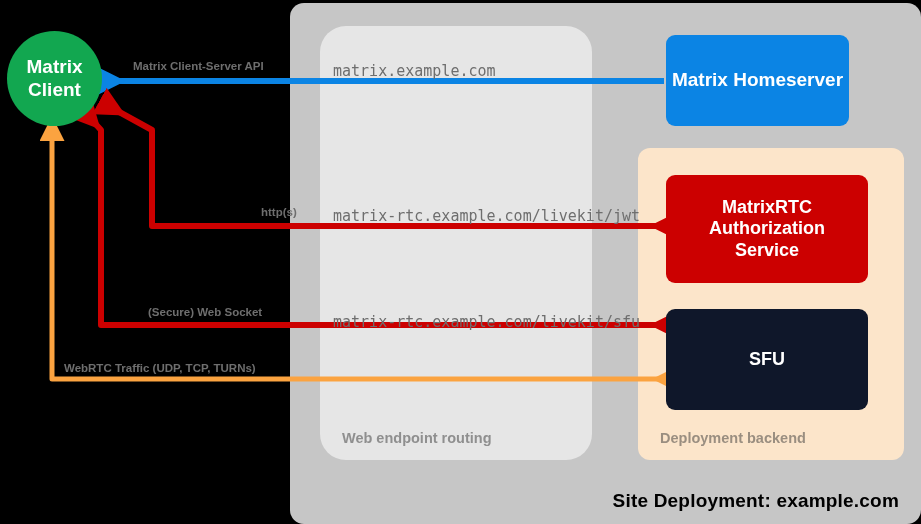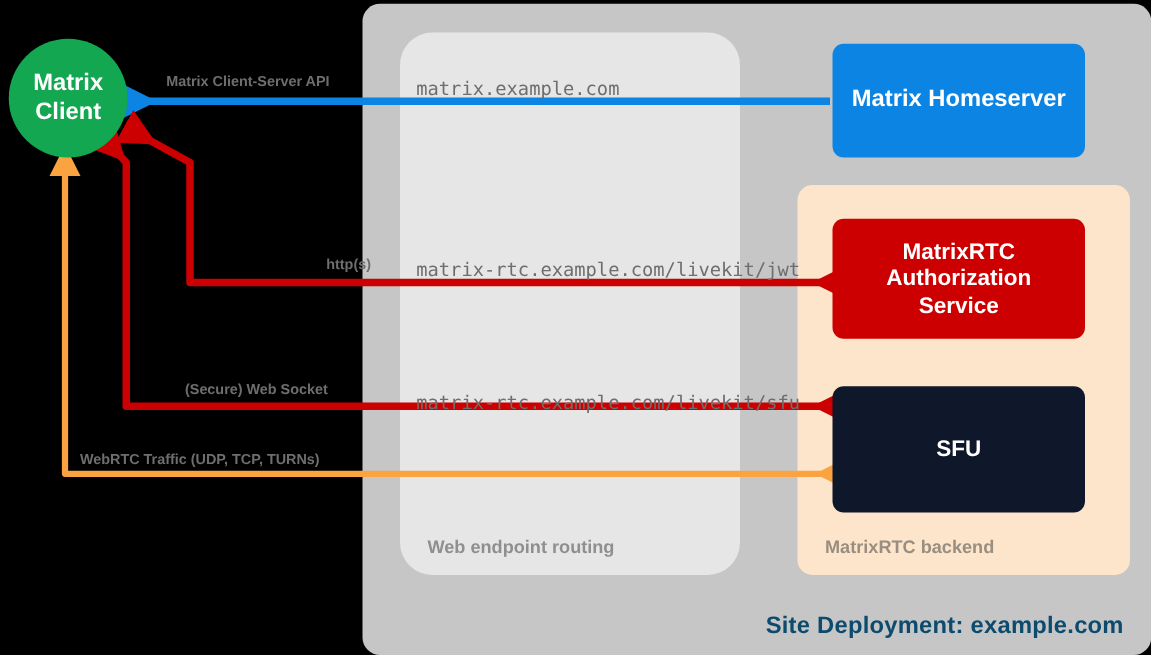--- a/index.html
+++ b/index.html
@@ -26,21 +26,21 @@
   .site-deployment {
     position: absolute;
     left: 290px; top: 3px;
     width: 631px; height: 521px;
     background: #c6c6c6;
     border-radius: 14px 14px 14px 14px;
   }
   .site-deployment-label {
     position: absolute;
     right: 22px; bottom: 12px;
-    color: #0c4a6e;
+    color: #000000;
     font-size: 19px;
     font-weight: bold;
     letter-spacing: 0.2px;
     white-space: nowrap;
   }
   .zone {
     position: absolute;
     border-radius: 12px;
   }
   .zone-label {
@@ -77,28 +77,28 @@
   }
   .node-client {
     left: 7px; top: 31px;
     width: 95px; height: 95px;
     border-radius: 50%;
     background: #12a750;
     font-size: 19px;
   }
   .node-homeserver {
     left: 666px; top: 35px;
-    width: 202px; height: 91px;
+    width: 183px; height: 91px;
     border-radius: 9px;
     background: #0b84e4;
     font-size: 19px;
   }
   .node-auth {
     left: 666px; top: 175px;
-    width: 202px; height: 96px;
+    width: 202px; height: 108px;
     border-radius: 9px;
     background: #cc0000;
     font-size: 18px;
   }
   .node-sfu {
     left: 666px; top: 309px;
     width: 202px; height: 101px;
     border-radius: 9px;
     background: #0f172a;
     font-size: 18px;
@@ -127,21 +127,21 @@
 
   <div class="site-deployment">
     <div class="site-deployment-label">Site Deployment: example.com</div>
   </div>
 
   <div class="zone routing">
     <div class="zone-label">Web endpoint routing</div>
   </div>
 
   <div class="zone backend">
-    <div class="zone-label">MatrixRTC backend</div>
+    <div class="zone-label">Deployment backend</div>
   </div>
 
   <svg id="svg-layer" viewBox="0 0 921 524" xmlns="http://www.w3.org/2000/svg">
     <defs>
       <marker id="arrow-blue" markerWidth="5" markerHeight="5" refX="2.6" refY="2.5" orient="auto" markerUnits="strokeWidth">
         <path d="M5,0 L0,2.5 L5,5 z" fill="#0b84e4"></path>
       </marker>
       <marker id="arrow-red-left" markerWidth="5" markerHeight="5" refX="2.6" refY="2.5" orient="auto" markerUnits="strokeWidth">
         <path d="M5,0 L0,2.5 L5,5 z" fill="#cc0000"></path>
       </marker>

